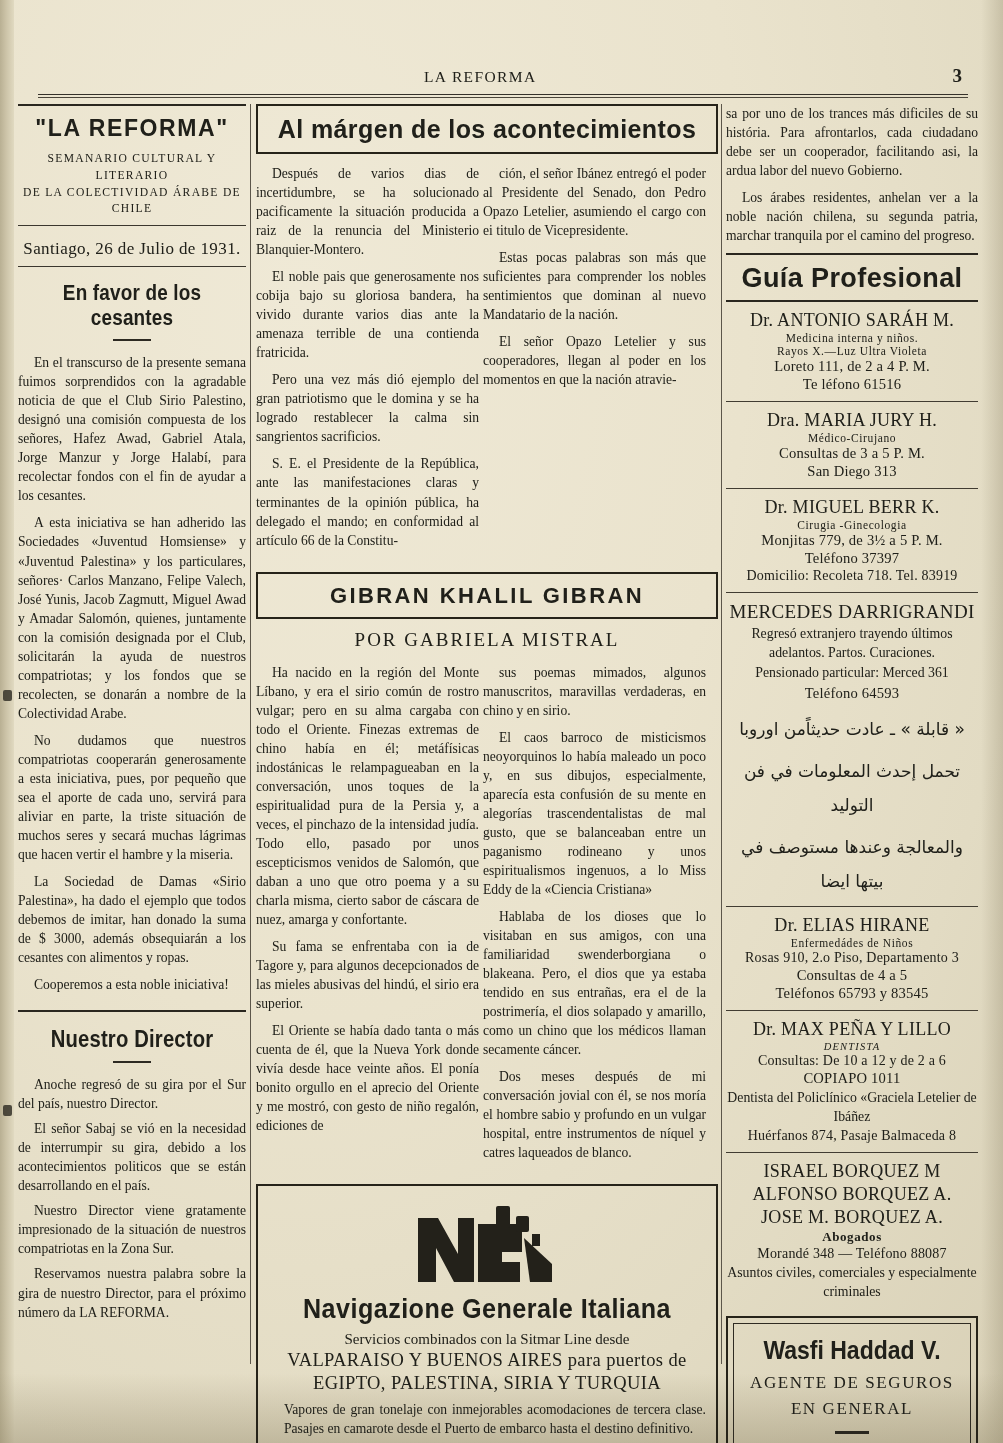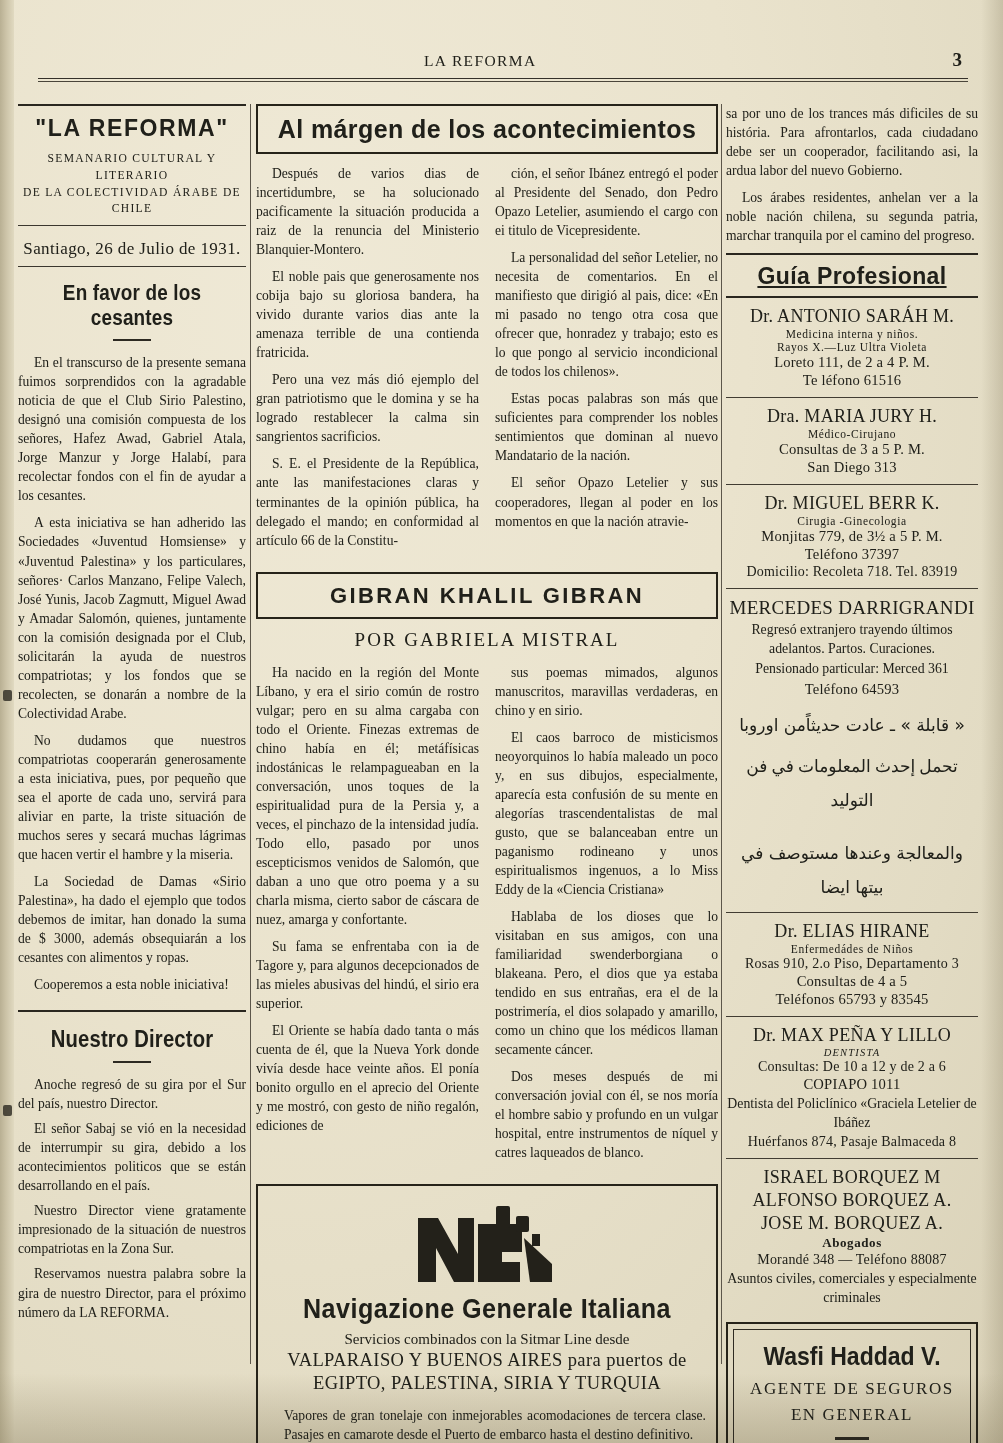--- a/index.html
+++ b/index.html
@@ -19,21 +19,21 @@
   }
   
   #gutter-left{position:absolute;left:0;top:0;width:14px;height:1443px;
     background:linear-gradient(90deg,#b6ad90 0%, #c9c0a4 40%, #e0d9c0 100%);opacity:.95;}
   #edge-bottom{position:absolute;left:0;bottom:0;width:1003px;height:70px;
     background:linear-gradient(0deg,rgba(150,140,110,.45) 0%, rgba(150,140,110,0) 100%);}
   #edge-right{position:absolute;right:0;top:0;width:22px;height:1443px;
     background:linear-gradient(270deg,rgba(150,140,112,.35),rgba(150,140,112,0));}
 
   
-  #runhead{position:absolute;left:20px;top:52px;width:960px;height:30px;}
+  #runhead{position:absolute;left:20px;top:68px;width:960px;height:30px;}
   #runhead .title{position:absolute;left:404px;top:0;font-size:15.5px;letter-spacing:1.4px;
     font-family:"Liberation Serif",serif;}
   #runhead .pageno{position:absolute;right:18px;top:-3px;font-size:19px;font-weight:bold;}
   #runhead .rule{position:absolute;left:18px;top:26px;width:930px;border-top:1.6px solid #35312a;}
   #runhead .rule2{position:absolute;left:18px;top:29px;width:930px;border-top:0.8px solid #4a453a;}
 
   
   .col{position:absolute;top:104px;}
   #col1{left:18px;width:228px;}
   #col2{left:256px;width:462px;}
@@ -62,39 +62,39 @@
   p.body.tight{margin-bottom:6px;}
 
   
   .boxhead{position:relative;margin:0 0 10px 0;padding:9px 6px 8px 6px;
     border:2.4px solid #262319;}
   .boxhead .txt{font-family:"Liberation Sans",sans-serif;font-weight:bold;
     font-size:25px;text-align:center;letter-spacing:.4px;}
   .boxhead.sm .txt{font-size:22px;letter-spacing:2.4px;}
 
   
-  .subcols{display:flex;gap:16px;}
+  .subcols{display:flex;gap:4px;}
   .subcol{width:223px;}
   .byline{text-align:center;font-size:19px;letter-spacing:2px;margin:10px 0 12px 0;}
 
   
   .ad-ngi{border:2.2px solid #262319;margin-top:14px;padding:8px 8px 10px 8px;text-align:center;}
   .ngi-logo{margin:10px auto 4px auto;display:block;}
   .ngi-name{font-family:"Liberation Sans",sans-serif;font-weight:bold;font-size:27px;
     letter-spacing:.5px;margin:4px 0 6px 0;transform:scaleX(.93);}
   .ngi-l1{font-size:15px;margin:2px 0;}
   .ngi-l2{font-size:18.5px;letter-spacing:.4px;margin:2px 0;}
-  .ngi-l3{font-size:18.5px;letter-spacing:.4px;margin:2px 0 13px 0;}
+  .ngi-l3{font-size:18.5px;letter-spacing:.4px;margin:2px 0 7px 0;}
   .ngi-p{font-size:13.6px;text-align:justify;line-height:1.34;margin:4px 2px 8px 18px;}
   .ngi-bold{font-family:"Liberation Sans",sans-serif;font-weight:bold;font-size:15px;
     text-align:left;line-height:1.3;margin:6px 2px 4px 2px;}
 
   
-  .guia-title{font-family:"Liberation Sans",sans-serif;font-weight:bold;font-size:23px;
-    text-align:center;letter-spacing:.4px;margin:4px 0 6px 0;text-decoration:underline;}
+  .guia-title{font-family:"Liberation Sans",sans-serif;font-weight:bold;font-size:27px;
+    text-align:center;letter-spacing:.4px;margin:4px 0 6px 0;}
   .hr-thick{border-top:2.2px solid #2a271f;margin:6px 0 8px 0;}
   .hr-thin{border-top:1.2px solid #413c32;margin:8px 0 8px 0;}
   .entry{text-align:center;margin:0 0 4px 0;}
   .e-name{font-size:18px;letter-spacing:.3px;margin:2px 0 1px 0;}
   .e-name.lg{font-size:19px;}
   .e-spec{font-size:11.5px;letter-spacing:.6px;margin:1px 0;}
   .e-spec.sm{font-size:10.5px;letter-spacing:1.2px;font-style:italic;}
   .e-line{font-size:14.6px;margin:1px 0;letter-spacing:.2px;}
   .e-line.sm{font-size:14px;}
   .arabic{direction:rtl;text-align:center;font-size:17px;line-height:2.0;margin:10px 0 8px 0;
@@ -168,21 +168,20 @@
 
     <div class="subcols">
       <div class="subcol">
         <p class="body">Después de varios dias de incertidumbre, se ha solucionado pacificamente la situación producida a raiz de la renuncia del Ministerio Blanquier-Montero.</p>
         <p class="body">El noble pais que generosamente nos cobija bajo su gloriosa bandera, ha vivido durante varios dias ante la amenaza terrible de una contienda fratricida.</p>
         <p class="body">Pero una vez más dió ejemplo del gran patriotismo que le domina y se ha logrado restablecer la calma sin sangrientos sacrificios.</p>
         <p class="body">S. E. el Presidente de la República, ante las manifestaciones claras y terminantes de la opinión pública, ha delegado el mando; en conformidad al artículo 66 de la Constitu-</p>
       </div>
       <div class="subcol">
         <p class="body">ción, el señor Ibánez entregó el poder al Presidente del Senado, don Pedro Opazo Letelier, asumiendo el cargo con ei titulo de Vicepresidente.</p>
-        <p class="body">La personalidad del señor Letelier, no necesita de comentarios. En el manifiesto que dirigió al pais, dice: «En mi pasado no tengo otra cosa que ofrecer que, honradez y trabajo; esto es lo que pongo al servicio incondicional de todos los chilenos».</p>
         <p class="body">Estas pocas palabras son más que suficientes para comprender los nobles sentimientos que dominan al nuevo Mandatario de la nación.</p>
         <p class="body">El señor Opazo Letelier y sus cooperadores, llegan al poder en los momentos en que la nación atravie-</p>
       </div>
     </div>
 
     <div class="boxhead sm" style="margin-top:14px;">
       <div class="txt">GIBRAN KHALIL GIBRAN</div>
     </div>
     <div class="byline">POR GABRIELA MISTRAL</div>
 
@@ -259,21 +258,21 @@
       <div class="e-line sm">Domicilio: Recoleta 718. Tel. 83919</div>
     </div>
     <div class="hr-thin"></div>
 
     <div class="entry">
       <div class="e-name lg">MERCEDES  DARRIGRANDI</div>
       <div class="e-left">Regresó extranjero trayendo últimos adelantos. Partos. Curaciones.</div>
       <div class="e-left">Pensionado particular: Merced 361</div>
       <div class="e-line">Teléfono 64593</div>
       <div class="arabic">« قابلة » ـ عادت حديثاًمن اوروبا</div>
-      <div class="arabic" style="margin:0 0 18px 0;font-family:Liberation Serif, serif;">تحمل إحدث المعلومات في فن التوليد</div>
+      <div class="arabic" style="margin:0 0 8px 0;">تحمل إحدث المعلومات في فن التوليد</div>
       <div class="arabic" style="margin:0 0 6px 0;">والمعالجة وعندها مستوصف في بيتها ايضا</div>
     </div>
     <div class="hr-thin"></div>
 
     <div class="entry">
       <div class="e-name">Dr. ELIAS HIRANE</div>
       <div class="e-spec">Enfermedádes de Niños</div>
       <div class="e-line sm">Rosas 910, 2.o Piso, Departamento 3</div>
       <div class="e-line">Consultas de 4 a 5</div>
       <div class="e-line">Teléfonos 65793 y 83545</div>

